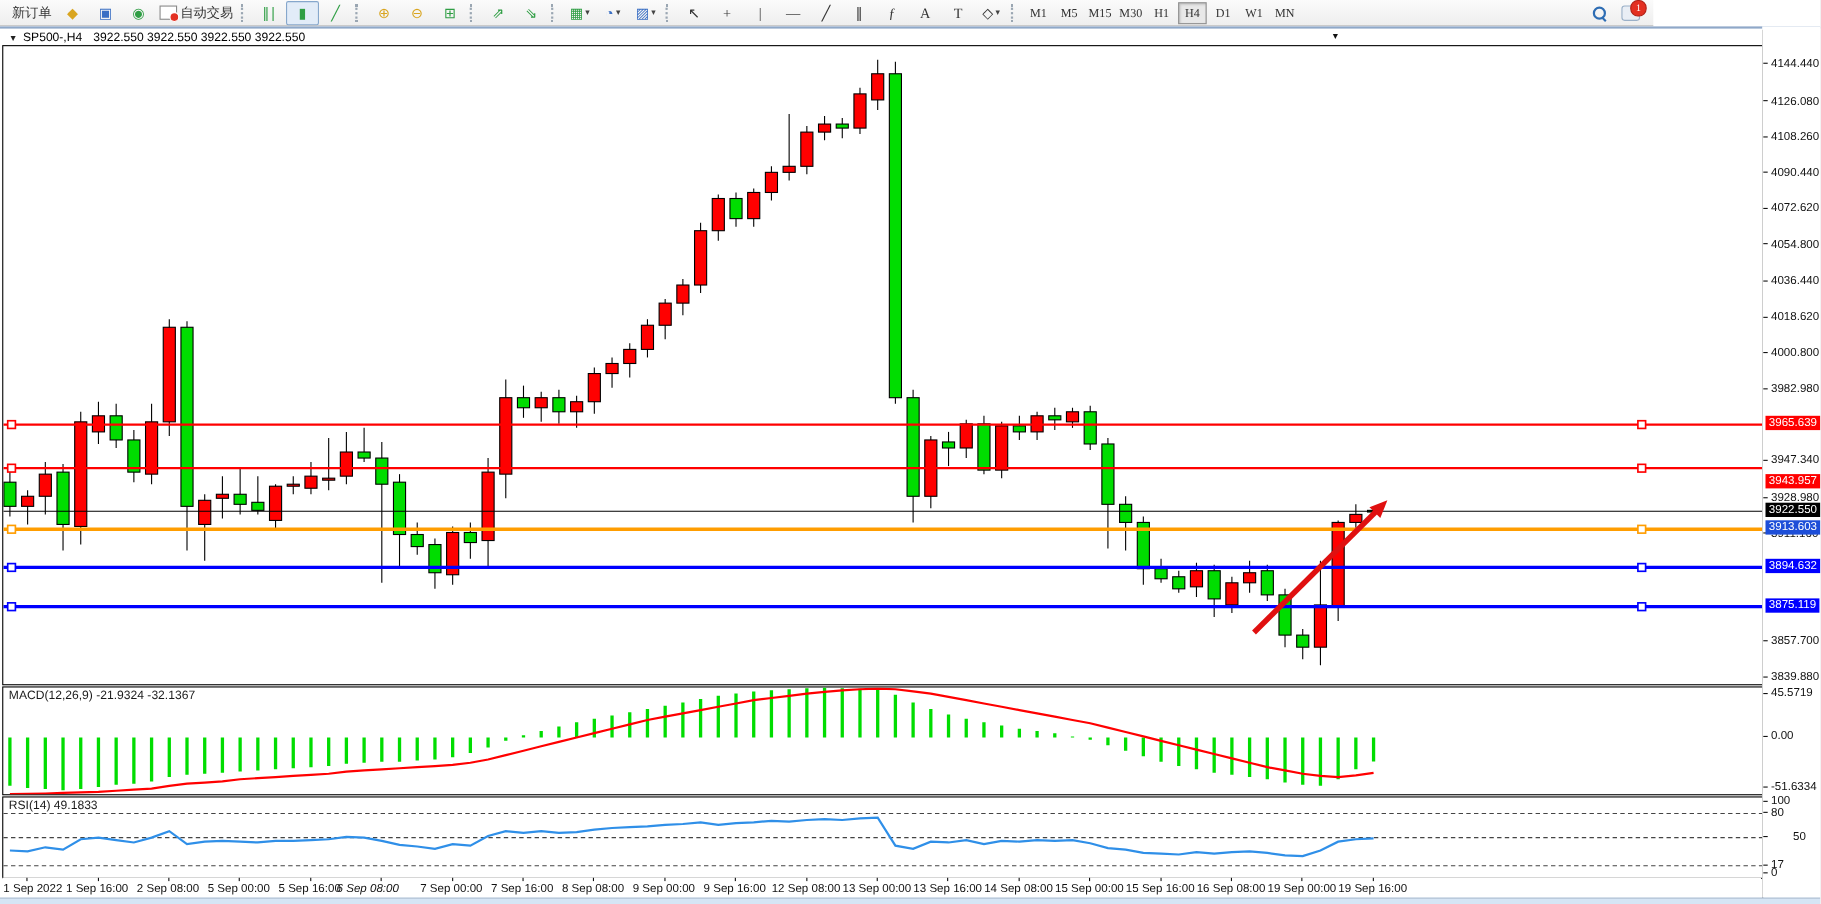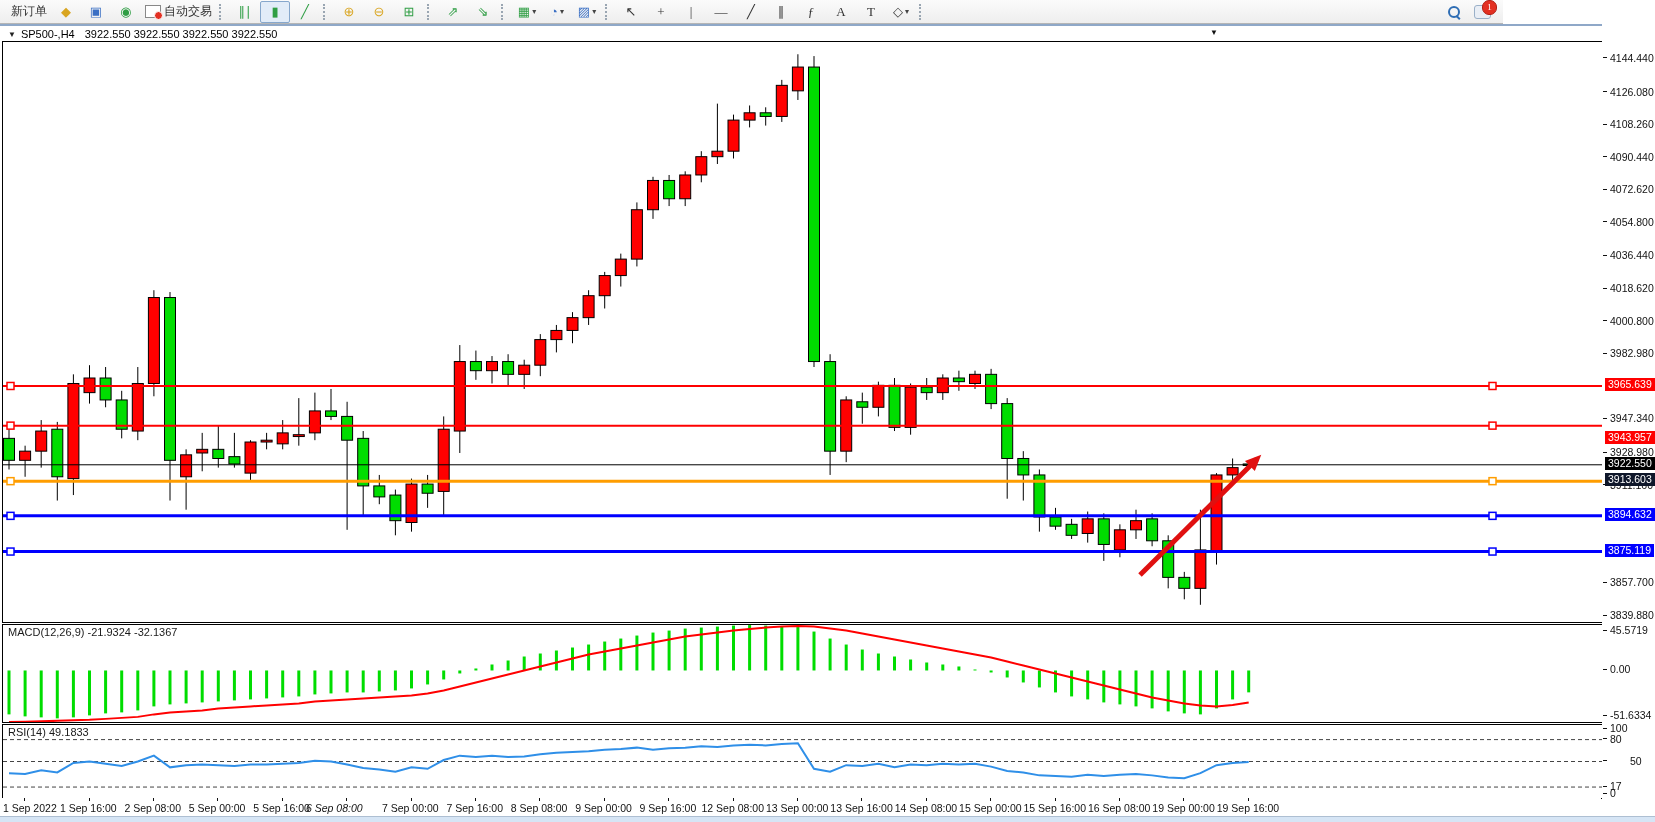--- a/index.html
+++ b/index.html
@@ -147,20 +147,31 @@
         </div>
       <div class="tb-btn">
           <span class="gl">T</span>
         </div>
       <div class="tb-btn">
           <span class="gl">◇</span>
           <span class="drop">▾</span>
         </div>
     </div>
     <span class="grip"></span>
+    <div class="tb-group" id="tf-group">
+        <div class="tf-btn">M1</div>
+        <div class="tf-btn">M5</div>
+        <div class="tf-btn">M15</div>
+        <div class="tf-btn">M30</div>
+        <div class="tf-btn">H1</div>
+        <div class="tf-btn active">H4</div>
+        <div class="tf-btn">D1</div>
+        <div class="tf-btn">W1</div>
+        <div class="tf-btn">MN</div>
+      </div>
     <div class="tb-right">
       <div class="mag">
           <span class="lens"></span>
           <span class="tail"></span>
         </div>
       <div class="bubble">
         <span class="badge">1</span>
       </div>
     </div>
   </div>
@@ -541,20 +552,20 @@
         <div class="ax-label" style="top: 708.6px;">80</div>
         <div class="ax-tick" style="top: 736px;"></div>
         <div class="ax-label" style="top: 730.5px; padding-left: 20px;">50</div>
         <div class="ax-tick" style="top: 761.55px;"></div>
         <div class="ax-label" style="top: 756.05px;">17</div>
         <div class="ax-tick" style="top: 768.5px;"></div>
         <div class="ax-label" style="top: 763px;">0</div>
         <div class="ax-box" style="top: 353.978px; background: rgb(255, 0, 0);">3965.639</div>
         <div class="ax-box" style="top: 393.636px; background: rgb(255, 0, 0); margin-top: 13px;">3943.957</div>
         <div class="ax-box" style="top: 432.791px; background: rgb(0, 0, 0);">3922.550</div>
-        <div class="ax-box" style="top: 449.156px; background: #0f172a;">3913.603</div>
+        <div class="ax-box" style="top: 449.156px; background: #1d4ed8;">3913.603</div>
         <div class="ax-box" style="top: 483.855px; background: rgb(0, 0, 255);">3894.632</div>
         <div class="ax-box" style="top: 519.546px; background: rgb(0, 0, 255);">3875.119</div>
       </div>
   </div>
 
   <div class="bottom-strip"></div>
 </div>
 
 </body></html>

